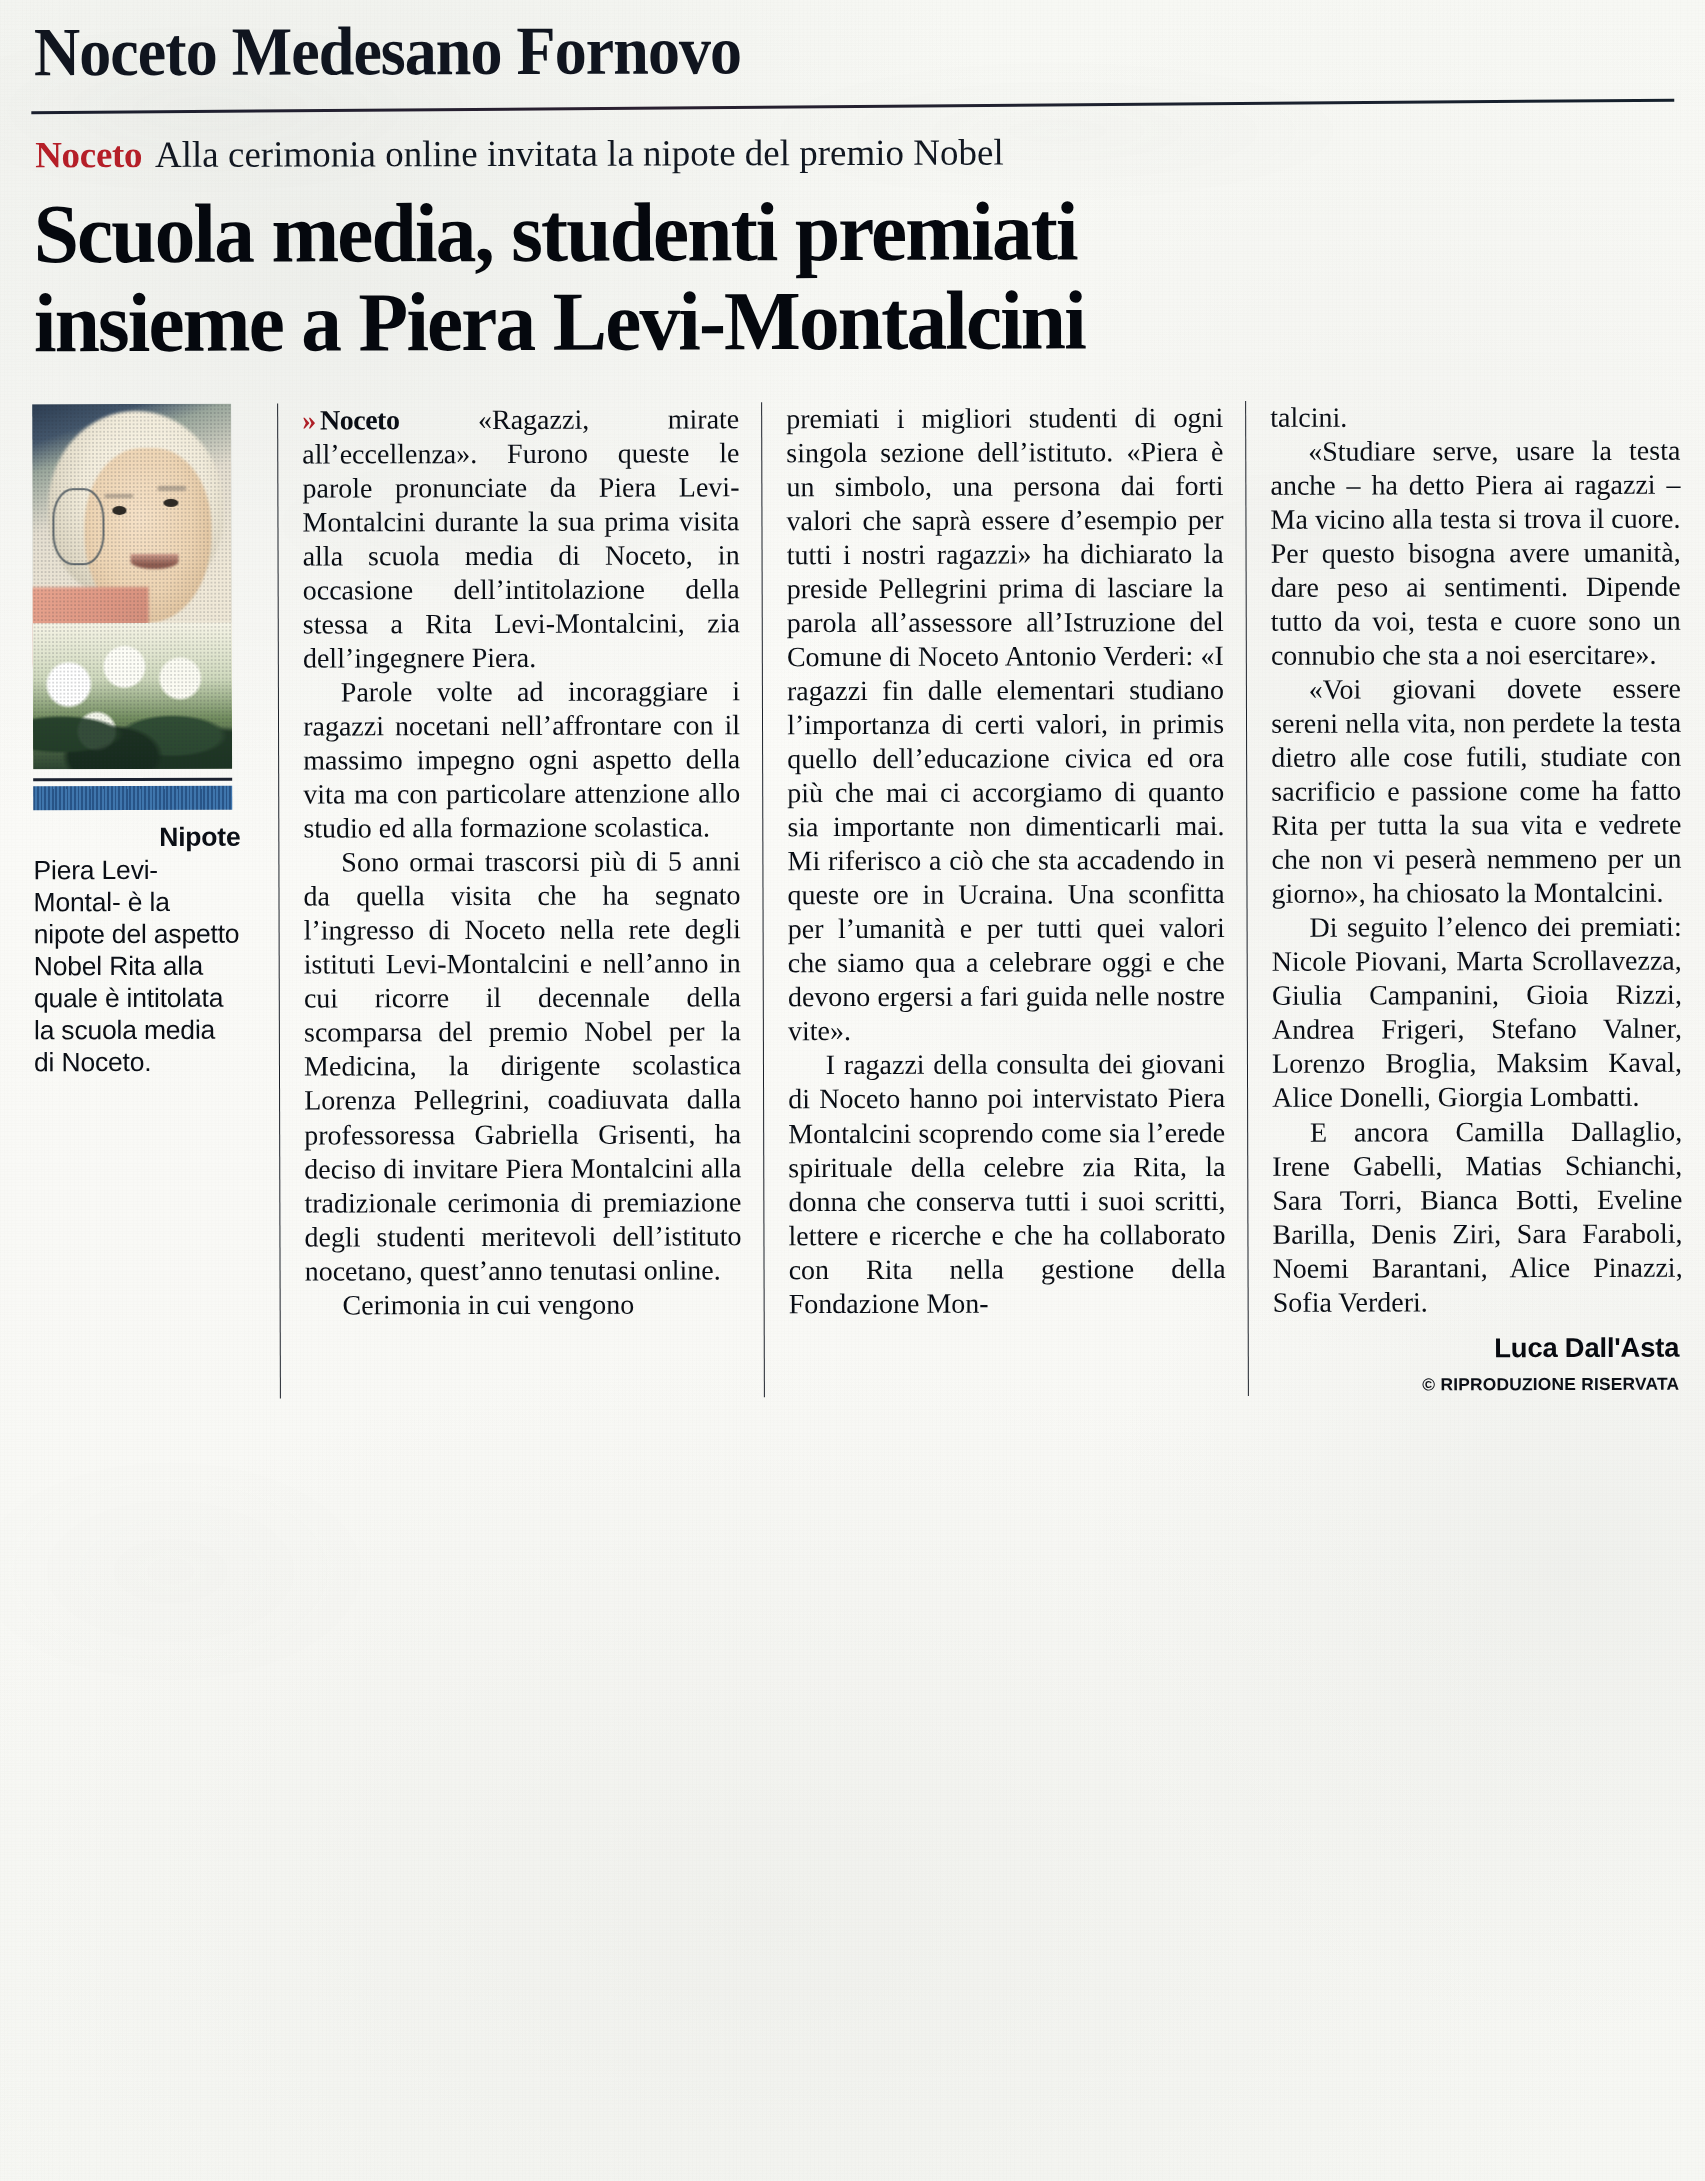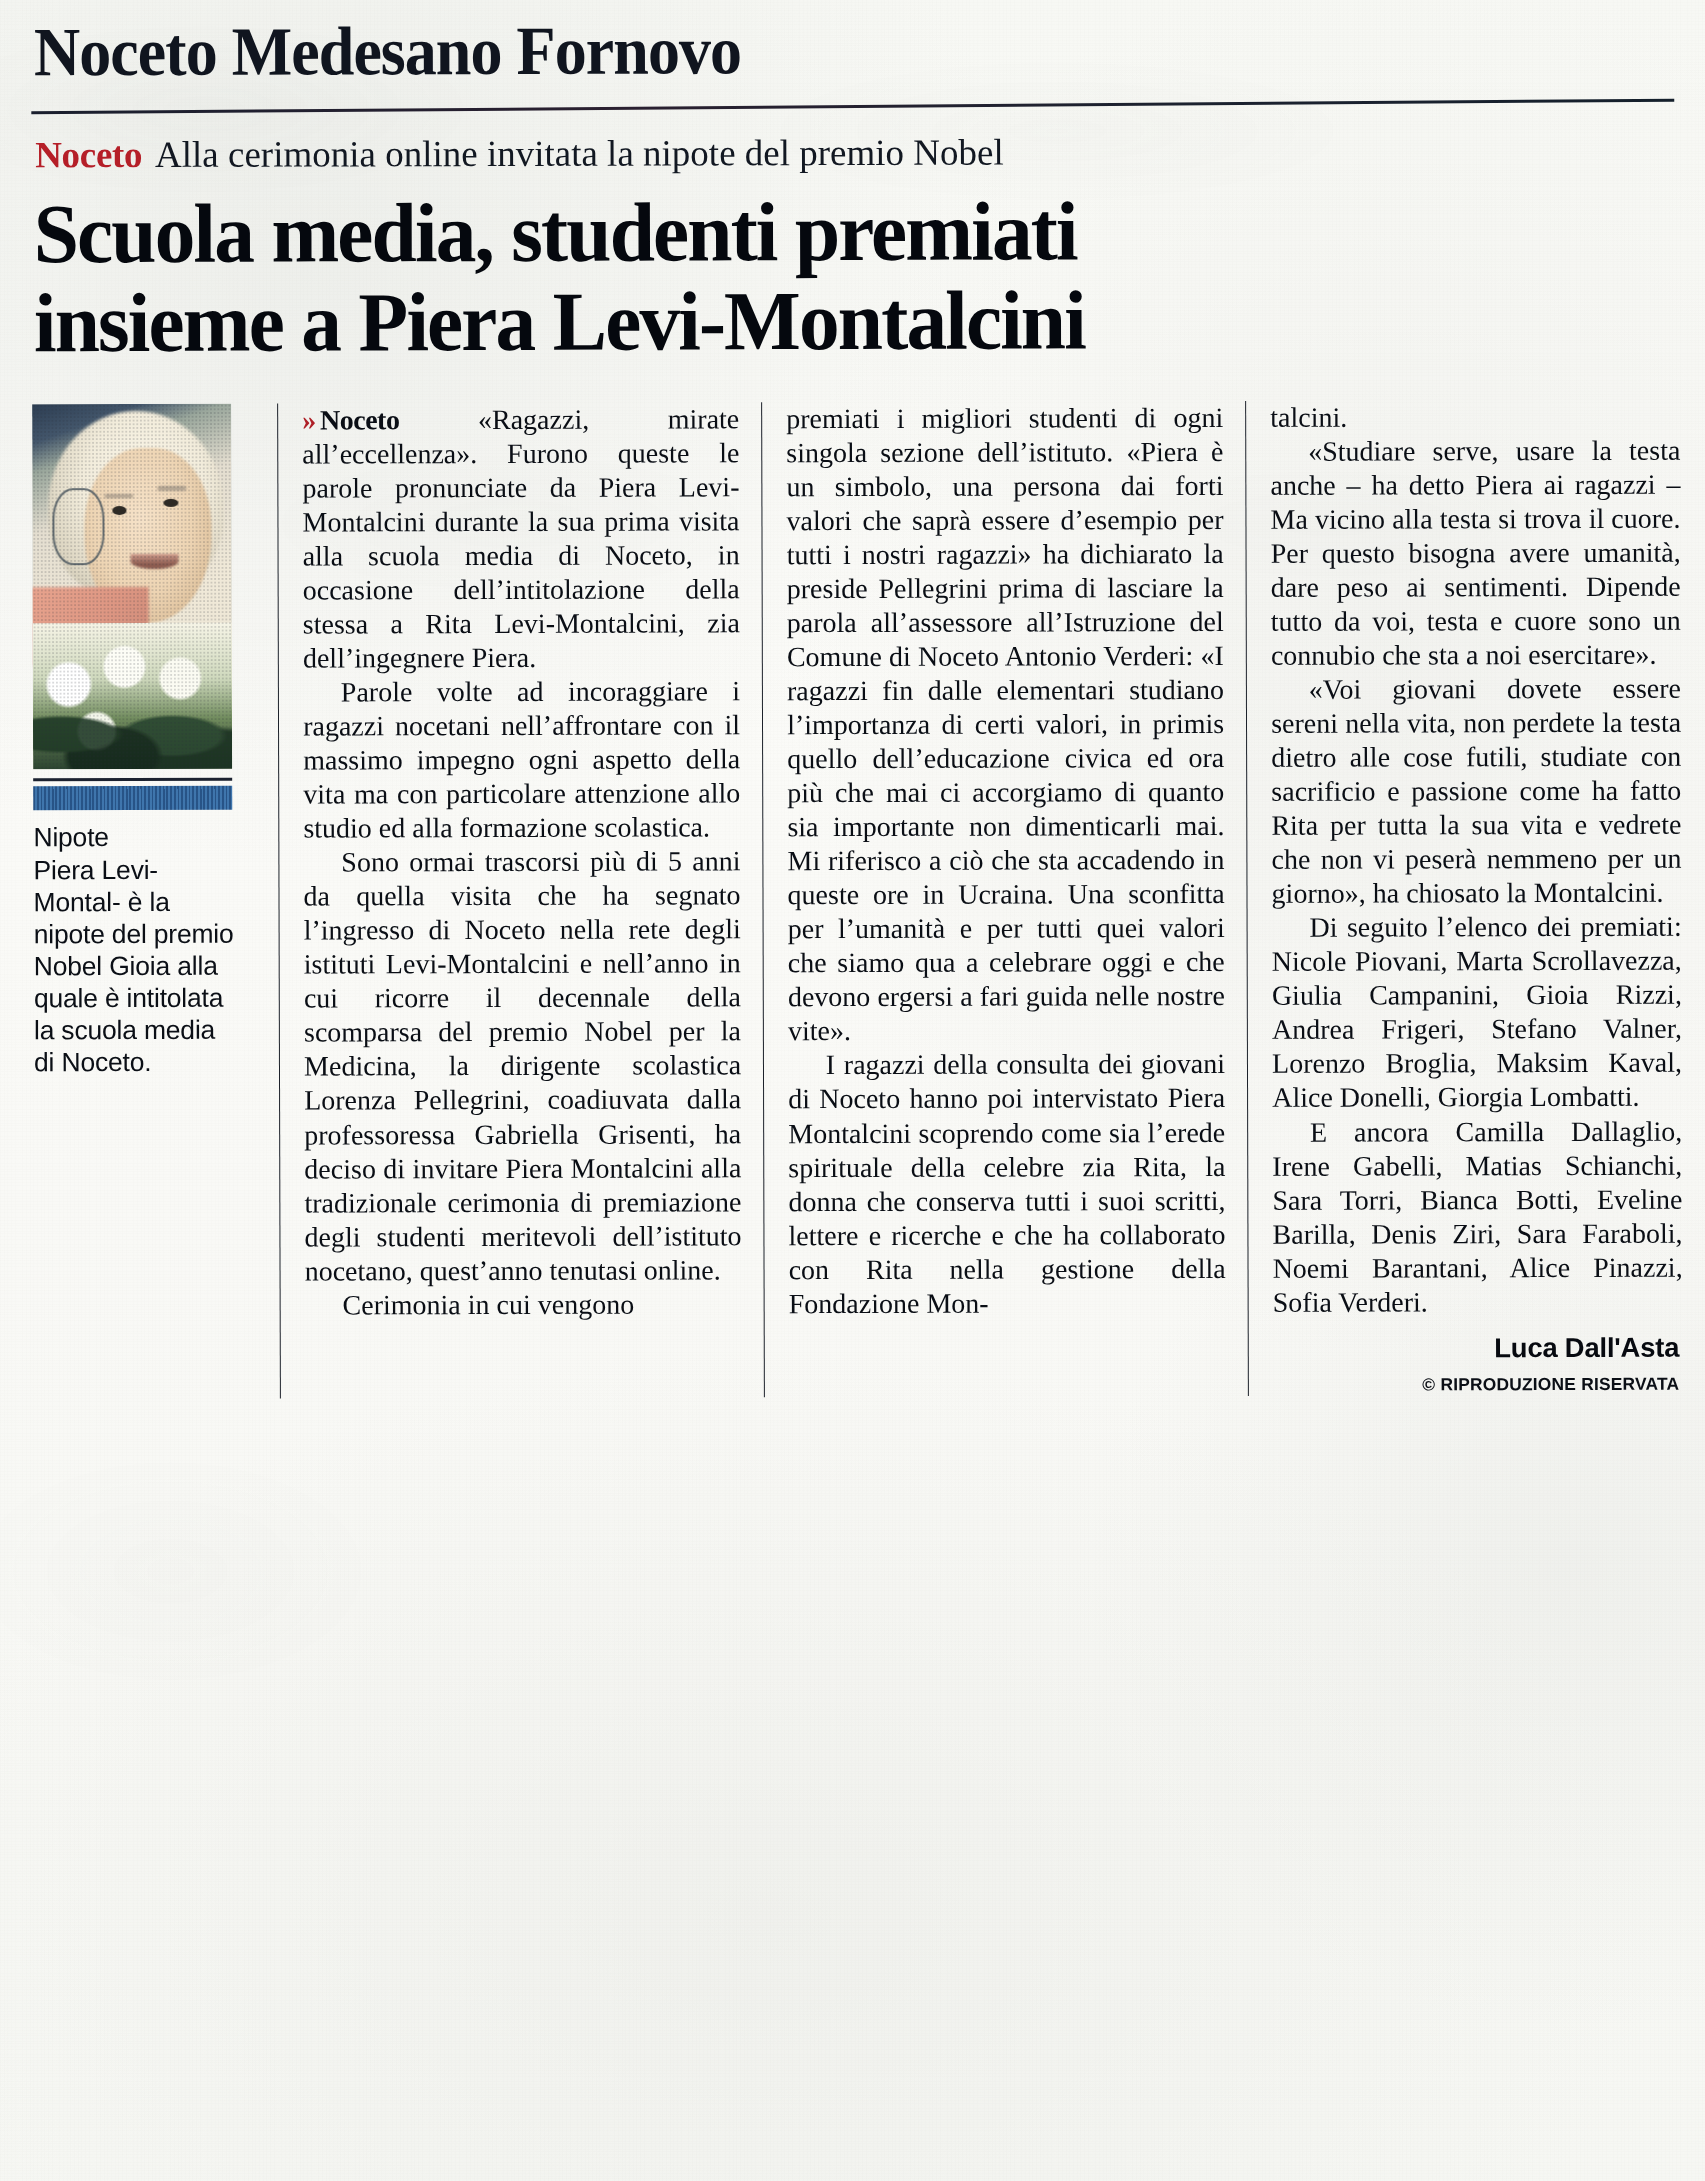--- a/index.html
+++ b/index.html
@@ -186,21 +186,21 @@
               background: repeating-linear-gradient(90deg,#15457d 0 1.8px,#2f6aa6 1.8px 3.7px); opacity:.92; }
   .caption {
     width: 207px;
     margin-top: 11px;
     font-family: "Liberation Sans", sans-serif;
     font-size: 26.5px;
     line-height: 1.21;
     color: #0b0f16;
     letter-spacing: -0.2px;
   }
-  .caption b { font-weight: 400; display:block; }
+  .caption b { font-weight: 700; display:block;text-align:right; }
 
   
   .txtcol {
     font-size: 28px;
     line-height: 1.215;
     text-align: justify;
     text-justify: inter-word;
     color: #0a0e15;
     hyphens: manual;
     padding-right: 22px;
@@ -271,21 +271,21 @@
         <div class="ph-flowers"></div>
         <div class="ph-leaves"></div>
         <div class="ph-halftone"></div>
       </div>
 
       <div class="cap-rule"></div>
       <div class="cap-bar"></div>
 
       <div class="caption">
         <b>Nipote</b>
-        <span>Piera Levi-Montal- è la nipote del premio Nobel Gioia alla quale è intitolata la scuola media di Noceto.</span>
+        <span>Piera Levi-Montal- è la nipote del aspetto Nobel Rita alla quale è intitolata la scuola media di Noceto.</span>
       </div>
     </div>
 
     <div class="txtcol colrule">
       <p class="first"><span class="guill">»</span><span class="dateline">Noceto</span> <span>«Ragazzi, mirate all’eccellenza». Furono queste le parole pronunciate da Piera Levi-Montalcini durante la sua prima visita alla scuola media di Noceto, in occasione dell’intitolazione della stessa a Rita Levi-Montalcini, zia dell’ingegnere Piera.</span></p>
       <p>Parole volte ad incoraggiare i ragazzi nocetani nell’affrontare con il massimo impegno ogni aspetto della vita ma con particolare attenzione allo studio ed alla formazione scolastica.</p>
       <p>Sono ormai trascorsi più di 5 anni da quella visita che ha segnato l’ingresso di Noceto nella rete degli istituti Levi-Montalcini e nell’anno in cui ricorre il decennale della scomparsa del premio Nobel per la Medicina, la dirigente scolastica Lorenza Pellegrini, coadiuvata dalla professoressa Gabriella Grisenti, ha deciso di invitare Piera Montalcini alla tradizionale cerimonia di premiazione degli studenti meritevoli dell’istituto nocetano, quest’anno tenutasi online.</p>
       <p>Cerimonia in cui vengono</p>
     </div>
 

